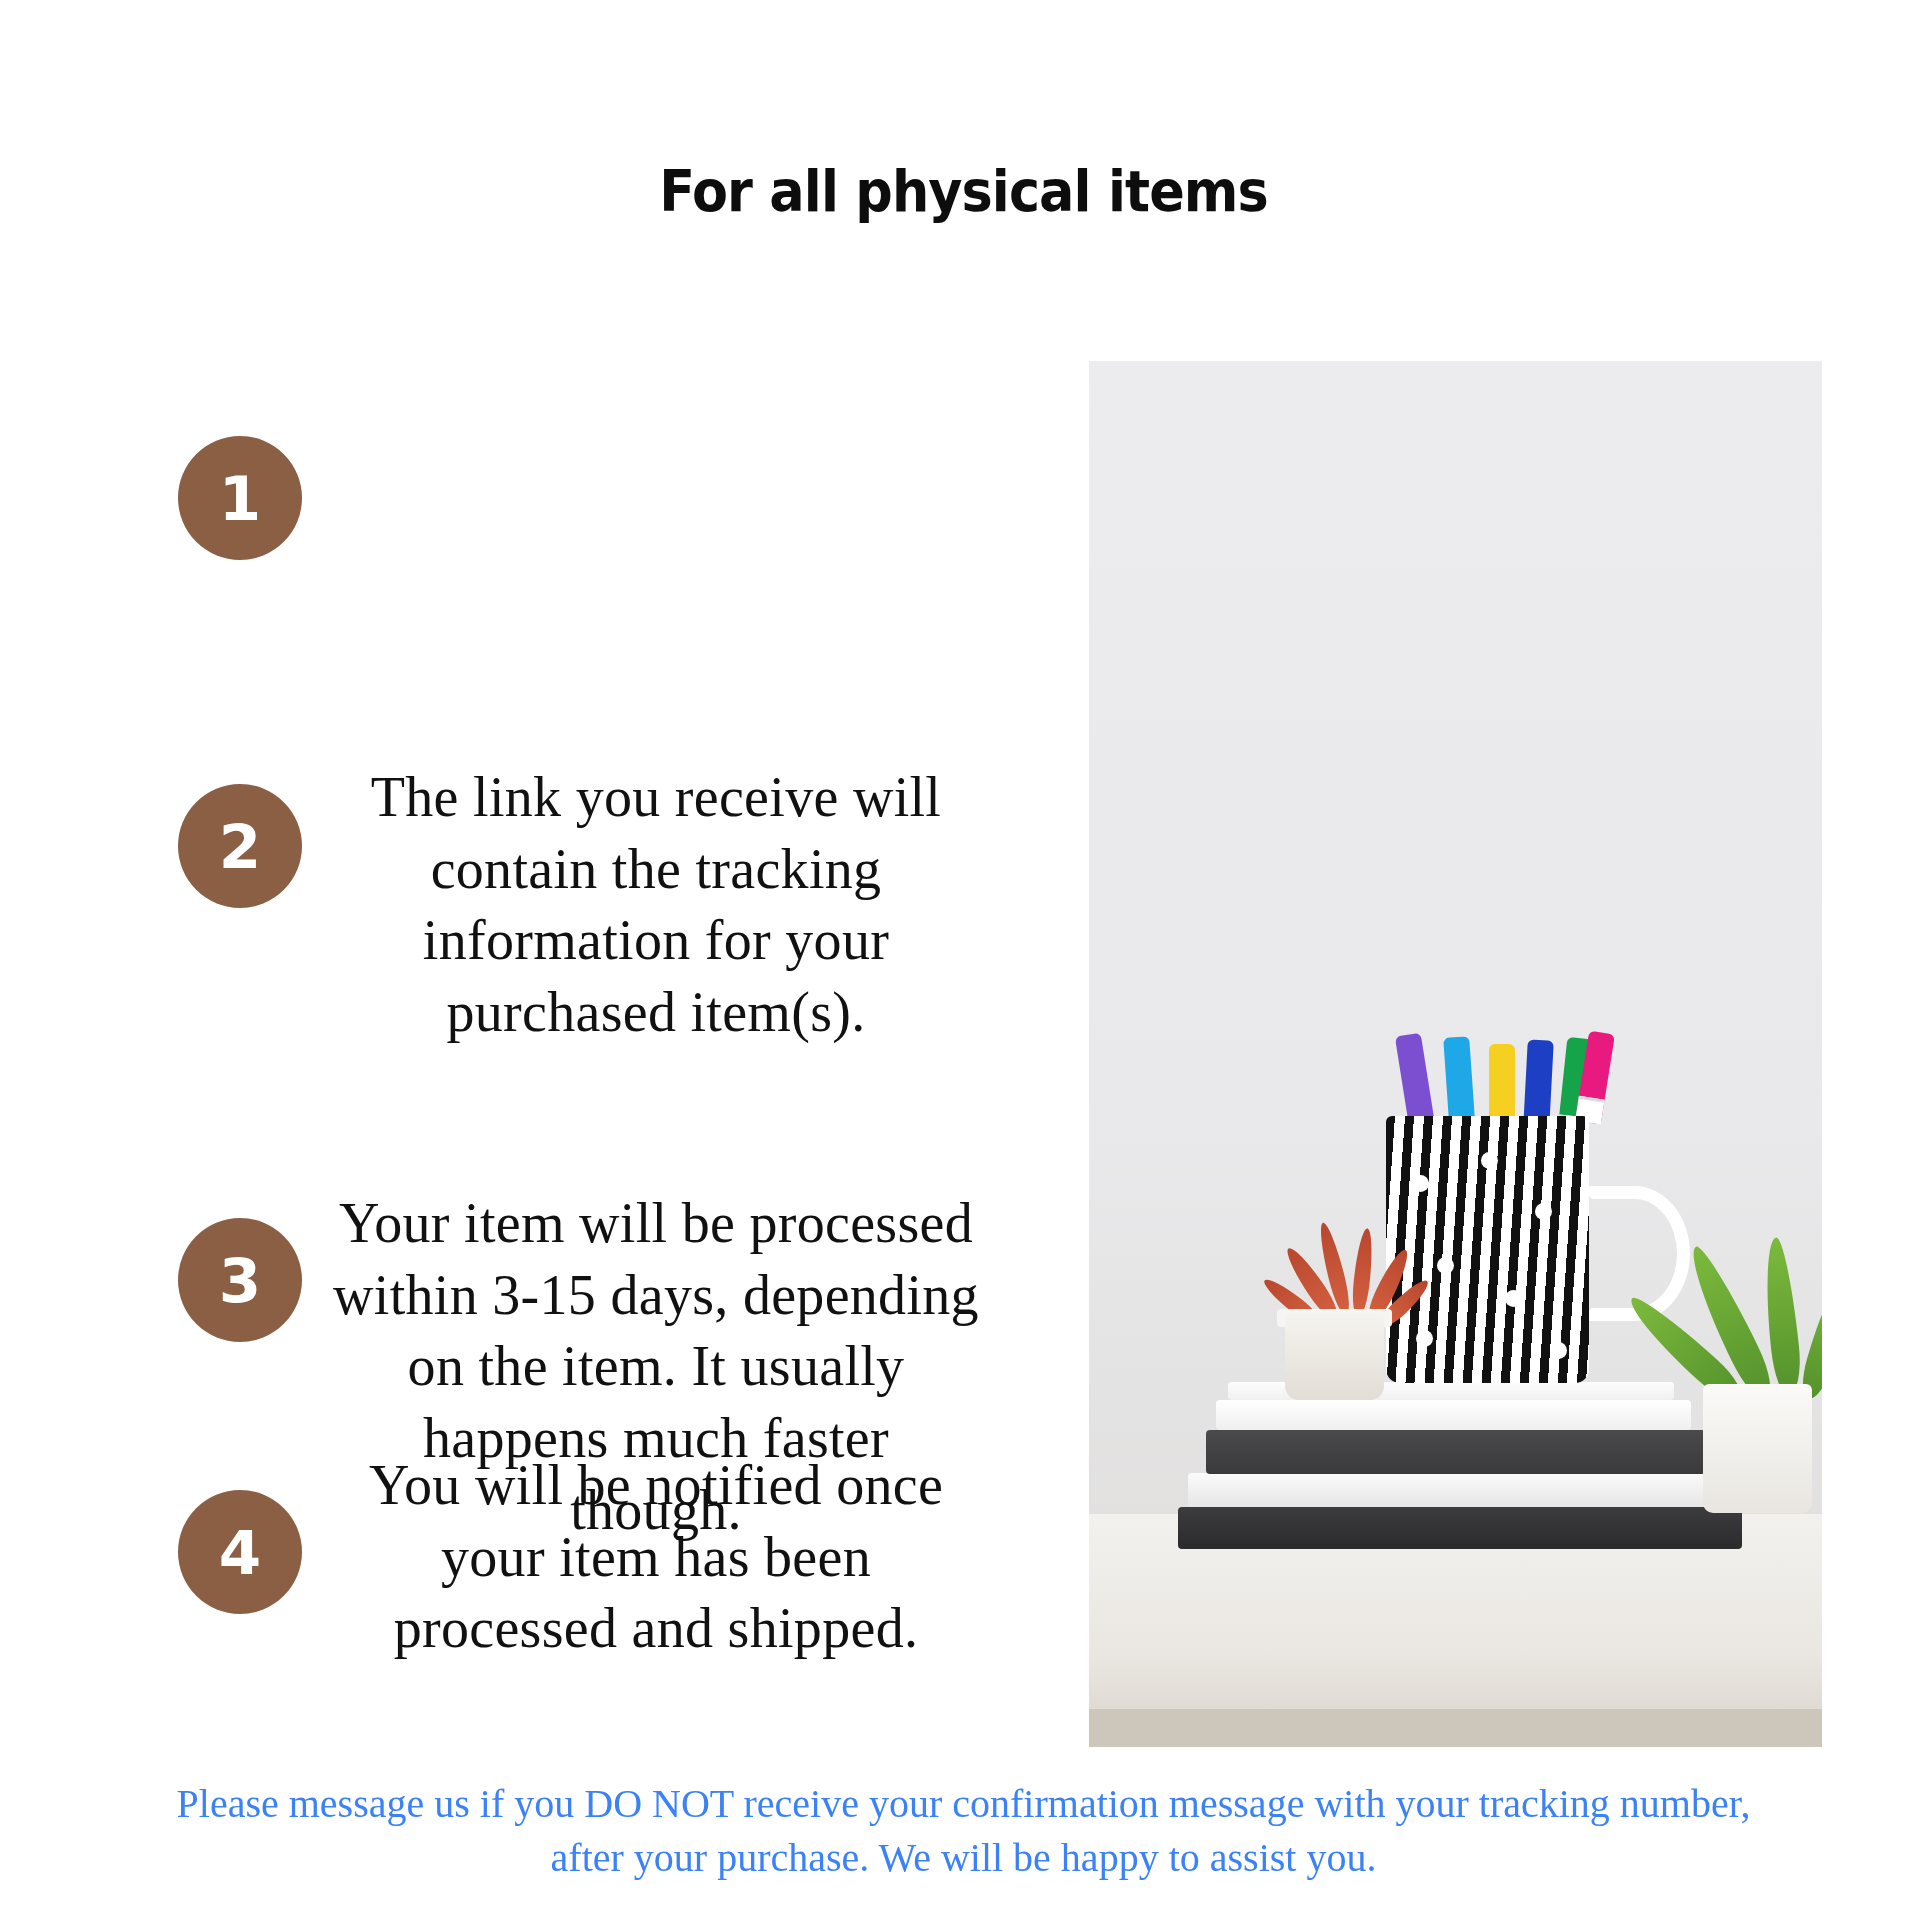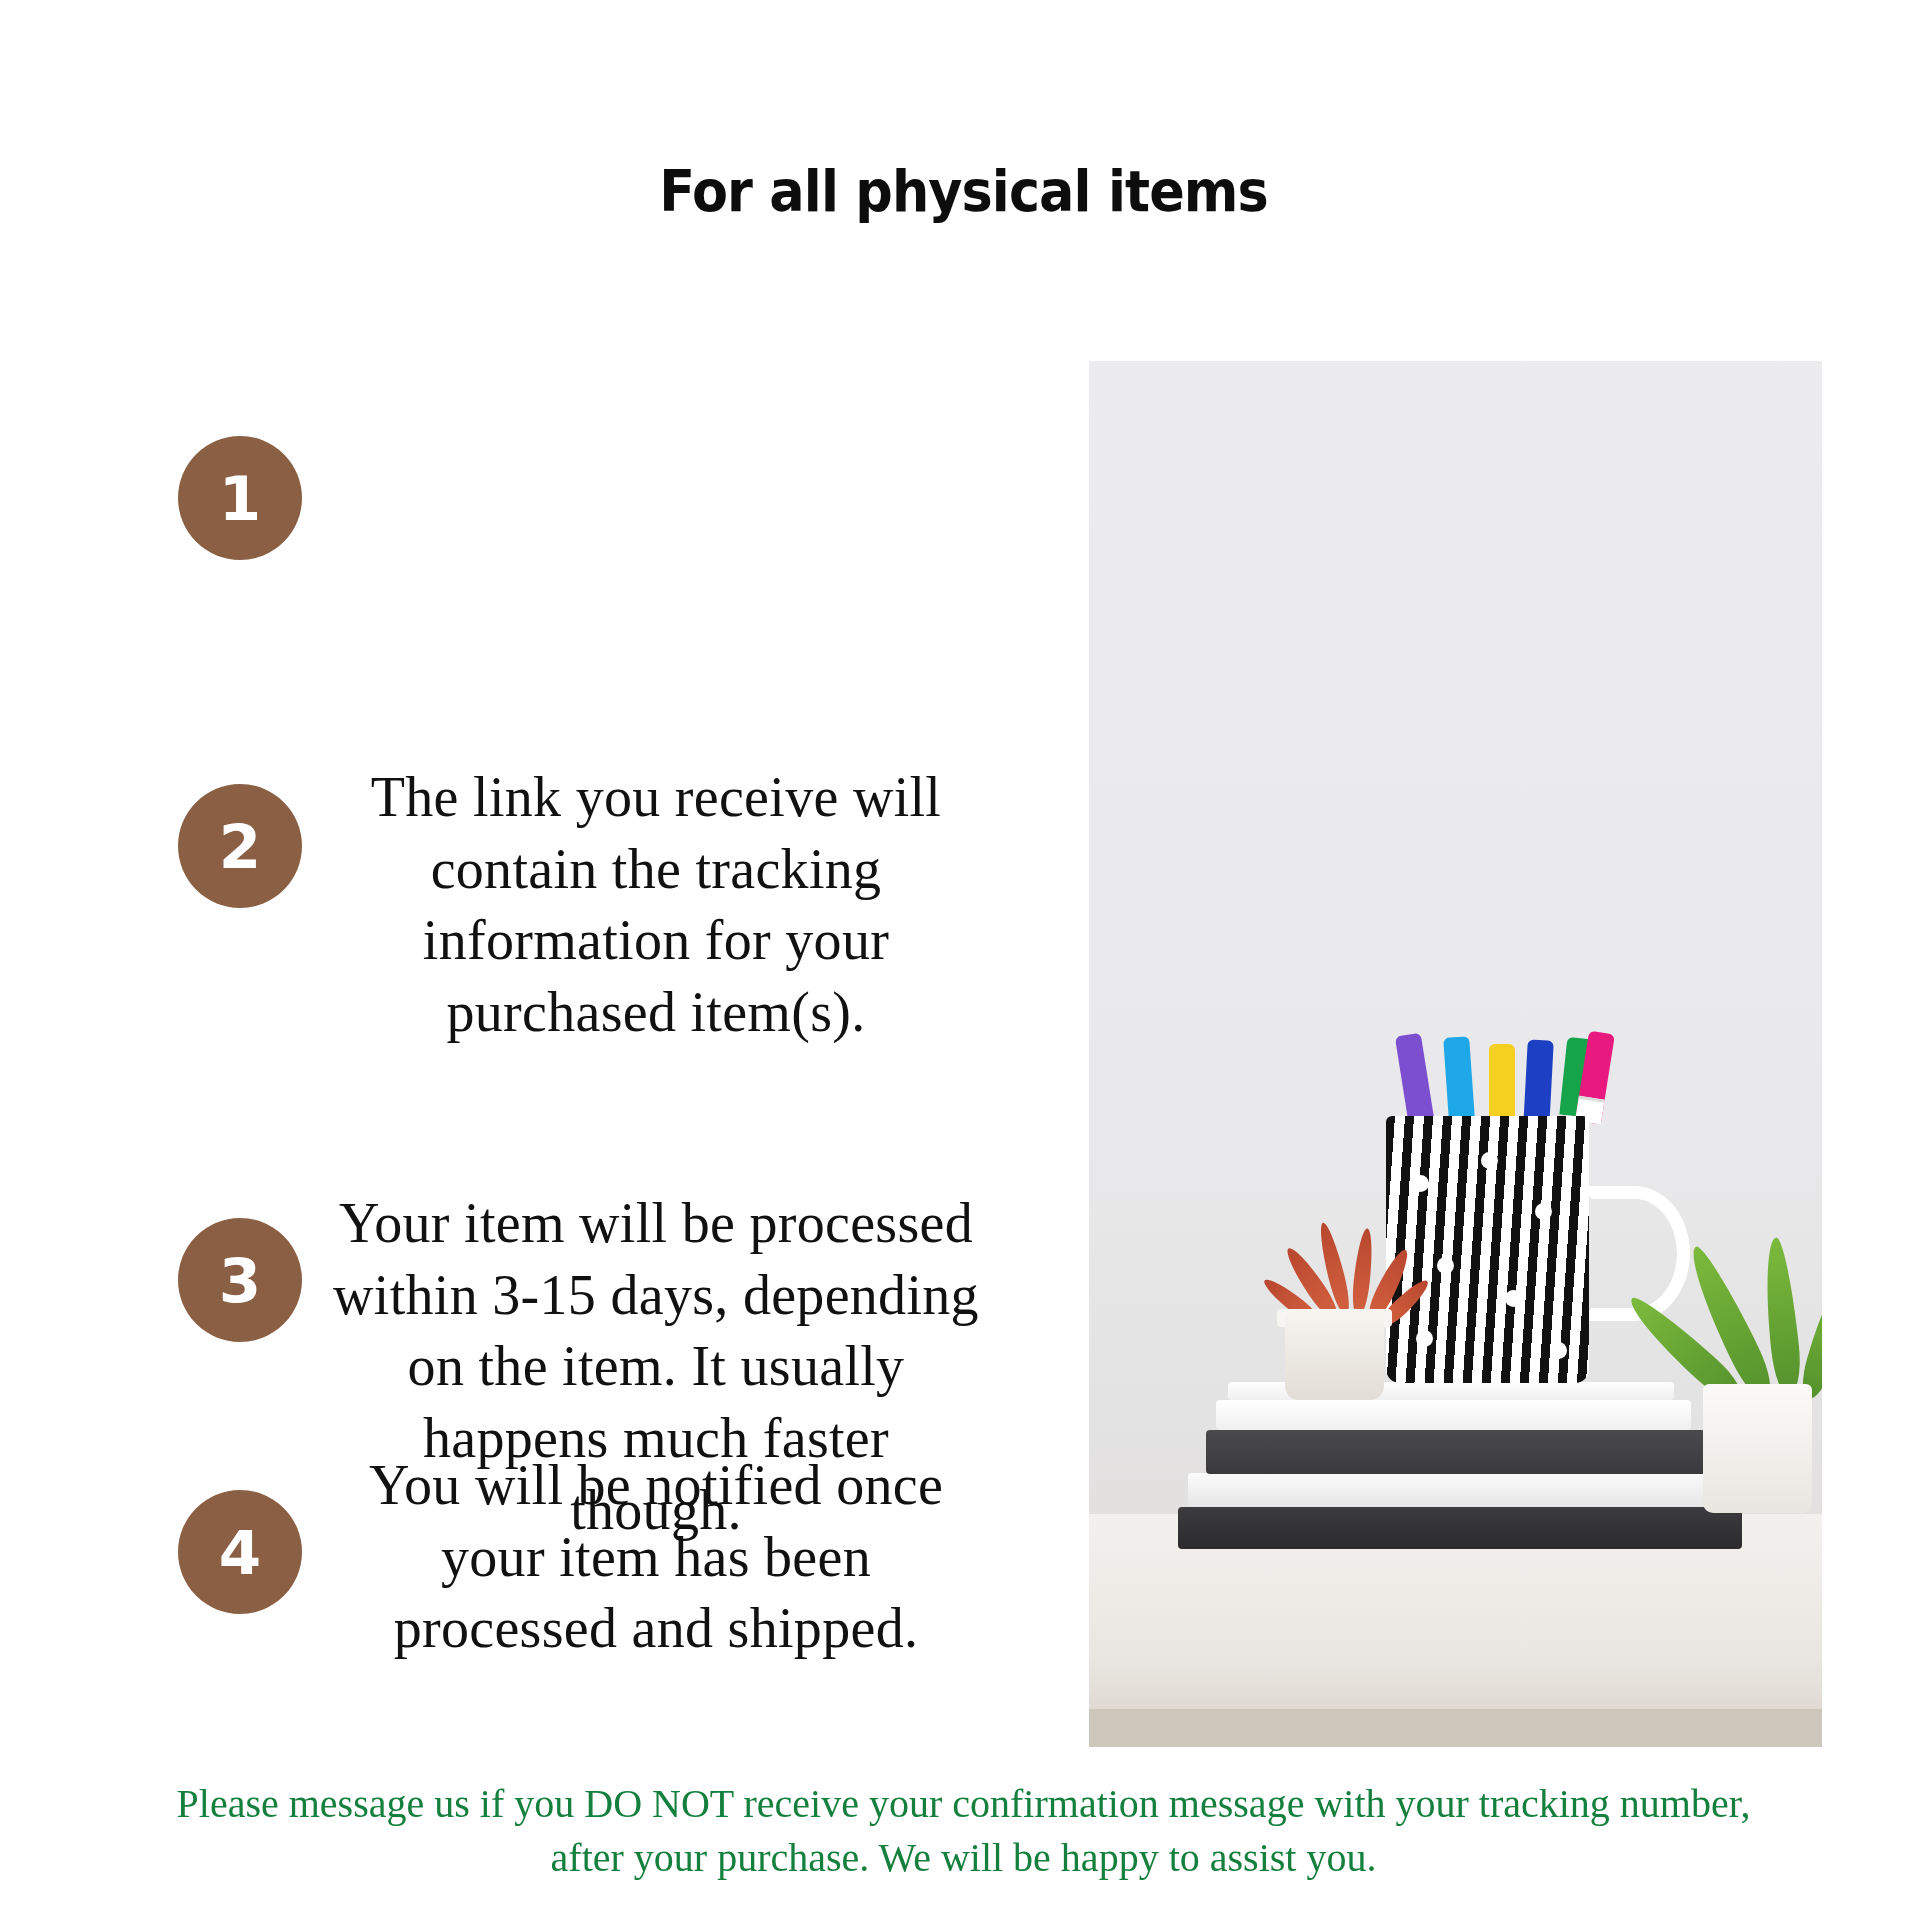--- a/index.html
+++ b/index.html
@@ -264,21 +264,21 @@
   
   .footer {
     position: absolute;
     left: 168px;
     right: 168px;
     top: 1777px;
     text-align: center;
     font-family: "Liberation Serif", serif;
     font-size: 40px;
     line-height: 1.35;
-    color: #15803d;
+    color: #3b82f6;
   }
 </style>
 </head>
 <body>
 
 <div class="page">
 
   <div class="title">For all physical items</div>
 
   <div class="steps">

